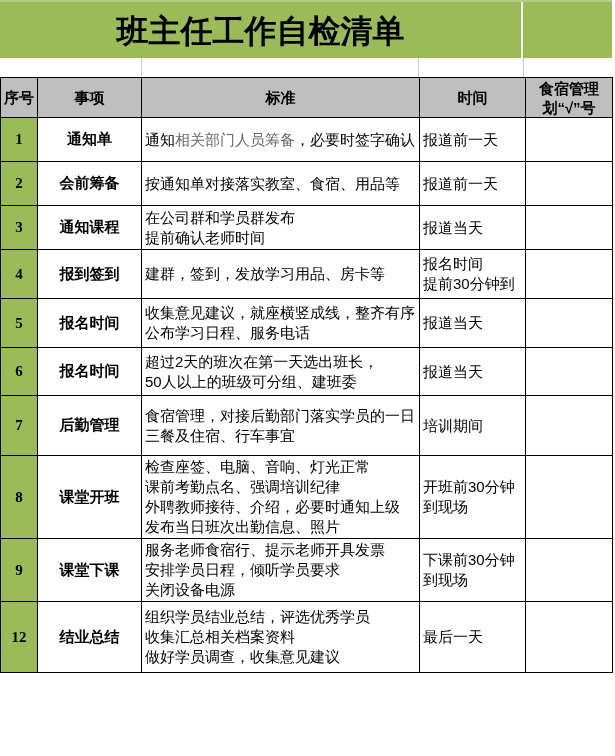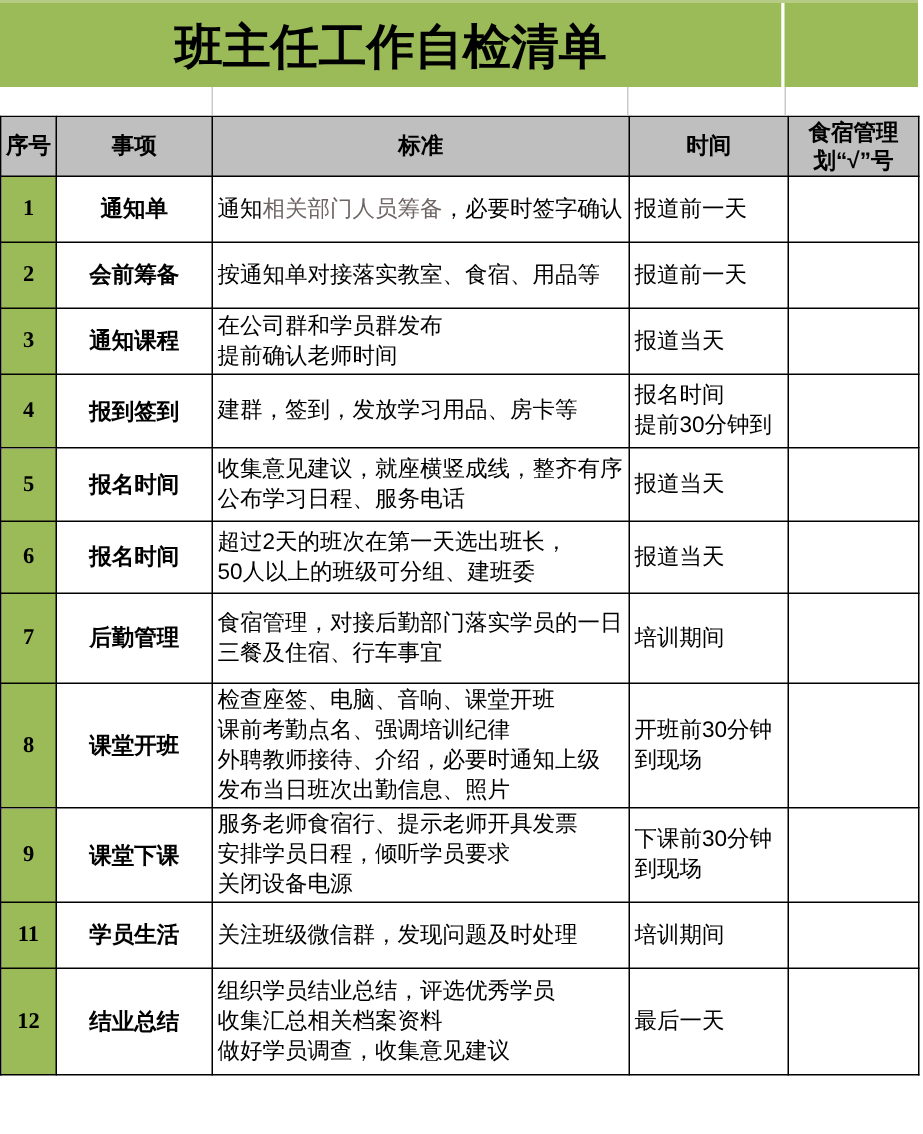--- a/index.html
+++ b/index.html
@@ -186,21 +186,21 @@
           </td>
           <td class="c-time">
             <div class="cell-line">培训期间</div>
           </td>
           <td class="c-check"></td>
         </tr>
         <tr style="height: 79px;">
           <td class="c-no">8</td>
           <td class="c-item">课堂开班</td>
           <td class="c-std">
-            <div class="cell-line">检查座签、电脑、音响、课堂开班</div>
+            <div class="cell-line">检查座签、电脑、音响、灯光正常</div>
             <div class="cell-line">课前考勤点名、强调培训纪律</div>
             <div class="cell-line">外聘教师接待、介绍，必要时通知上级</div>
             <div class="cell-line">发布当日班次出勤信息、照片</div>
           </td>
           <td class="c-time">
             <div class="cell-line">开班前30分钟</div>
             <div class="cell-line">到现场</div>
           </td>
           <td class="c-check"></td>
         </tr>
@@ -211,31 +211,20 @@
             <div class="cell-line">服务老师食宿行、提示老师开具发票</div>
             <div class="cell-line">安排学员日程，倾听学员要求</div>
             <div class="cell-line">关闭设备电源</div>
           </td>
           <td class="c-time">
             <div class="cell-line">下课前30分钟</div>
             <div class="cell-line">到现场</div>
           </td>
           <td class="c-check"></td>
         </tr>
-        <tr style="height: 39px;">
-          <td class="c-no">11</td>
-          <td class="c-item">学员生活</td>
-          <td class="c-std">
-            <div class="cell-line">关注班级微信群，发现问题及时处理</div>
-          </td>
-          <td class="c-time">
-            <div class="cell-line">培训期间</div>
-          </td>
-          <td class="c-check"></td>
-        </tr>
         <tr style="height: 71px;">
           <td class="c-no">12</td>
           <td class="c-item">结业总结</td>
           <td class="c-std">
             <div class="cell-line">组织学员结业总结，评选优秀学员</div>
             <div class="cell-line">收集汇总相关档案资料</div>
             <div class="cell-line">做好学员调查，收集意见建议</div>
           </td>
           <td class="c-time">
             <div class="cell-line">最后一天</div>

